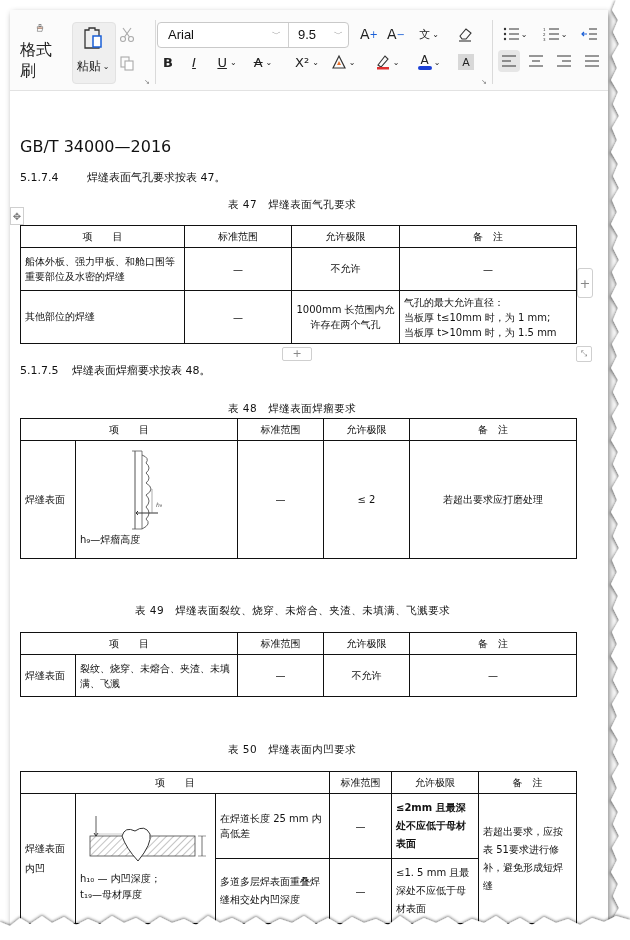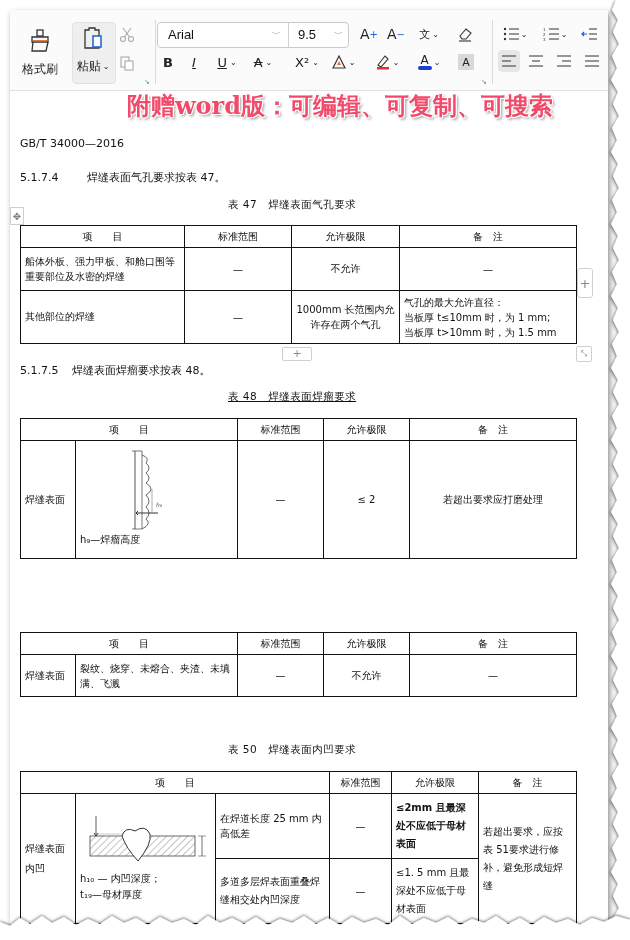--- a/index.html
+++ b/index.html
@@ -75,21 +75,21 @@
 
   <div class="ribbon">
 
     <div class="rb" style="left:10px;top:14px;width:40px;height:58px;flex-direction:column;">
       <svg width="22" height="24" viewBox="0 0 22 24">
         <rect x="8" y="1" width="6" height="6" fill="none" stroke="#333" stroke-width="1.3"></rect>
         <path d="M3 8 H19 V13 H3 Z" fill="none" stroke="#333" stroke-width="1.3"></path>
         <line x1="4" y1="12" x2="18" y2="12" stroke="#d65a1e" stroke-width="1.6"></line>
         <path d="M4 13 L3 22 H17 L19 13" fill="none" stroke="#333" stroke-width="1.3"></path>
       </svg>
-      <span style="margin-top:8px;font-size:12px;">格式刷</span>
+      <span style="margin-top:8px;font-size:16px;">格式刷</span>
     </div>
 
     <div class="paste-box"></div>
     <div class="rb" style="left:66px;top:14px;width:34px;height:28px;">
       <svg width="22" height="24" viewBox="0 0 22 24">
         <path d="M3 4 H7 V2 H13 V4 H17 V22 H3 Z" fill="none" stroke="#333" stroke-width="1.3"></path>
         <rect x="11" y="10" width="8" height="11" fill="#fff" stroke="#1a5fd6" stroke-width="1.5"></rect>
       </svg>
     </div>
     <div class="rb" style="left:62px;top:44px;width:42px;height:24px;">
@@ -229,23 +229,22 @@
     </div>
     <div class="rb" style="left:574px;top:43px;width:16px;height:16px;">
       <svg width="14" height="12" viewBox="0 0 14 12">
           <line x1="0" y1="1" x2="14" y2="1" stroke="#333"></line>
           <line x1="0" y1="6" x2="14" y2="6" stroke="#333"></line>
           <line x1="0" y1="11" x2="14" y2="11" stroke="#333"></line>
         </svg>
     </div>
   </div>
 
-  <div class="banner">附赠word版：可编辑、可复制、可搜索</div>
-
-  <div class="doc-text" style="left:10px;top:127px;font-size:11px;">GB/T 34000—2016</div>
+
+  <div class="doc-text" style="left:10px;top:127px;font-size:16px;">GB/T 34000—2016</div>
 
   <div class="doc-text" style="left:10px;top:160px;">
     <span>5.1.7.4</span>
     <span style="margin-left:25px;">焊缝表面气孔要求按表 47。</span>
   </div>
   <div class="caption" style="left:218px;top:188px;">表 47　焊缝表面气孔要求</div>
   <div class="move-handle">
       <span>✥</span>
     </div>
 
@@ -288,21 +287,21 @@
       <span>+</span>
     </div>
   <div class="resize-btn" style="left:566px;top:336px;">
       <span>⤡</span>
     </div>
 
   <div class="doc-text" style="left:10px;top:353px;">
     <span>5.1.7.5</span>
     <span style="margin-left:10px;">焊缝表面焊瘤要求按表 48。</span>
   </div>
-  <div class="caption" style="left:218px;top:380px;text-decoration:underline;">表 48　焊缝表面焊瘤要求</div>
+  <div class="caption" style="left:218px;top:392px;">表 48　焊缝表面焊瘤要求</div>
 
   <table class="t" style="left:10px;top:408px;width:556px;">
     <colgroup>
         <col style="width:55px">
         <col style="width:162px">
         <col style="width:86px">
         <col style="width:86px">
         <col style="width:167px">
       </colgroup>
     <tbody>
@@ -328,20 +327,21 @@
         </svg>
         <div style="margin-top:0px;">h₉—焊瘤高度</div>
       </td>
       <td class="c">—</td>
       <td class="c">≤ 2</td>
       <td class="c">若超出要求应打磨处理</td>
     </tr>
   </tbody>
     </table>
 
+  <div class="caption" style="left:125px;top:594px;">表 49　焊缝表面裂纹、烧穿、未熔合、夹渣、未填满、飞溅要求</div>
 
   <table class="t" style="left:10px;top:622px;width:556px;">
     <colgroup>
         <col style="width:55px">
         <col style="width:162px">
         <col style="width:86px">
         <col style="width:86px">
         <col style="width:167px">
       </colgroup>
     <tbody>

